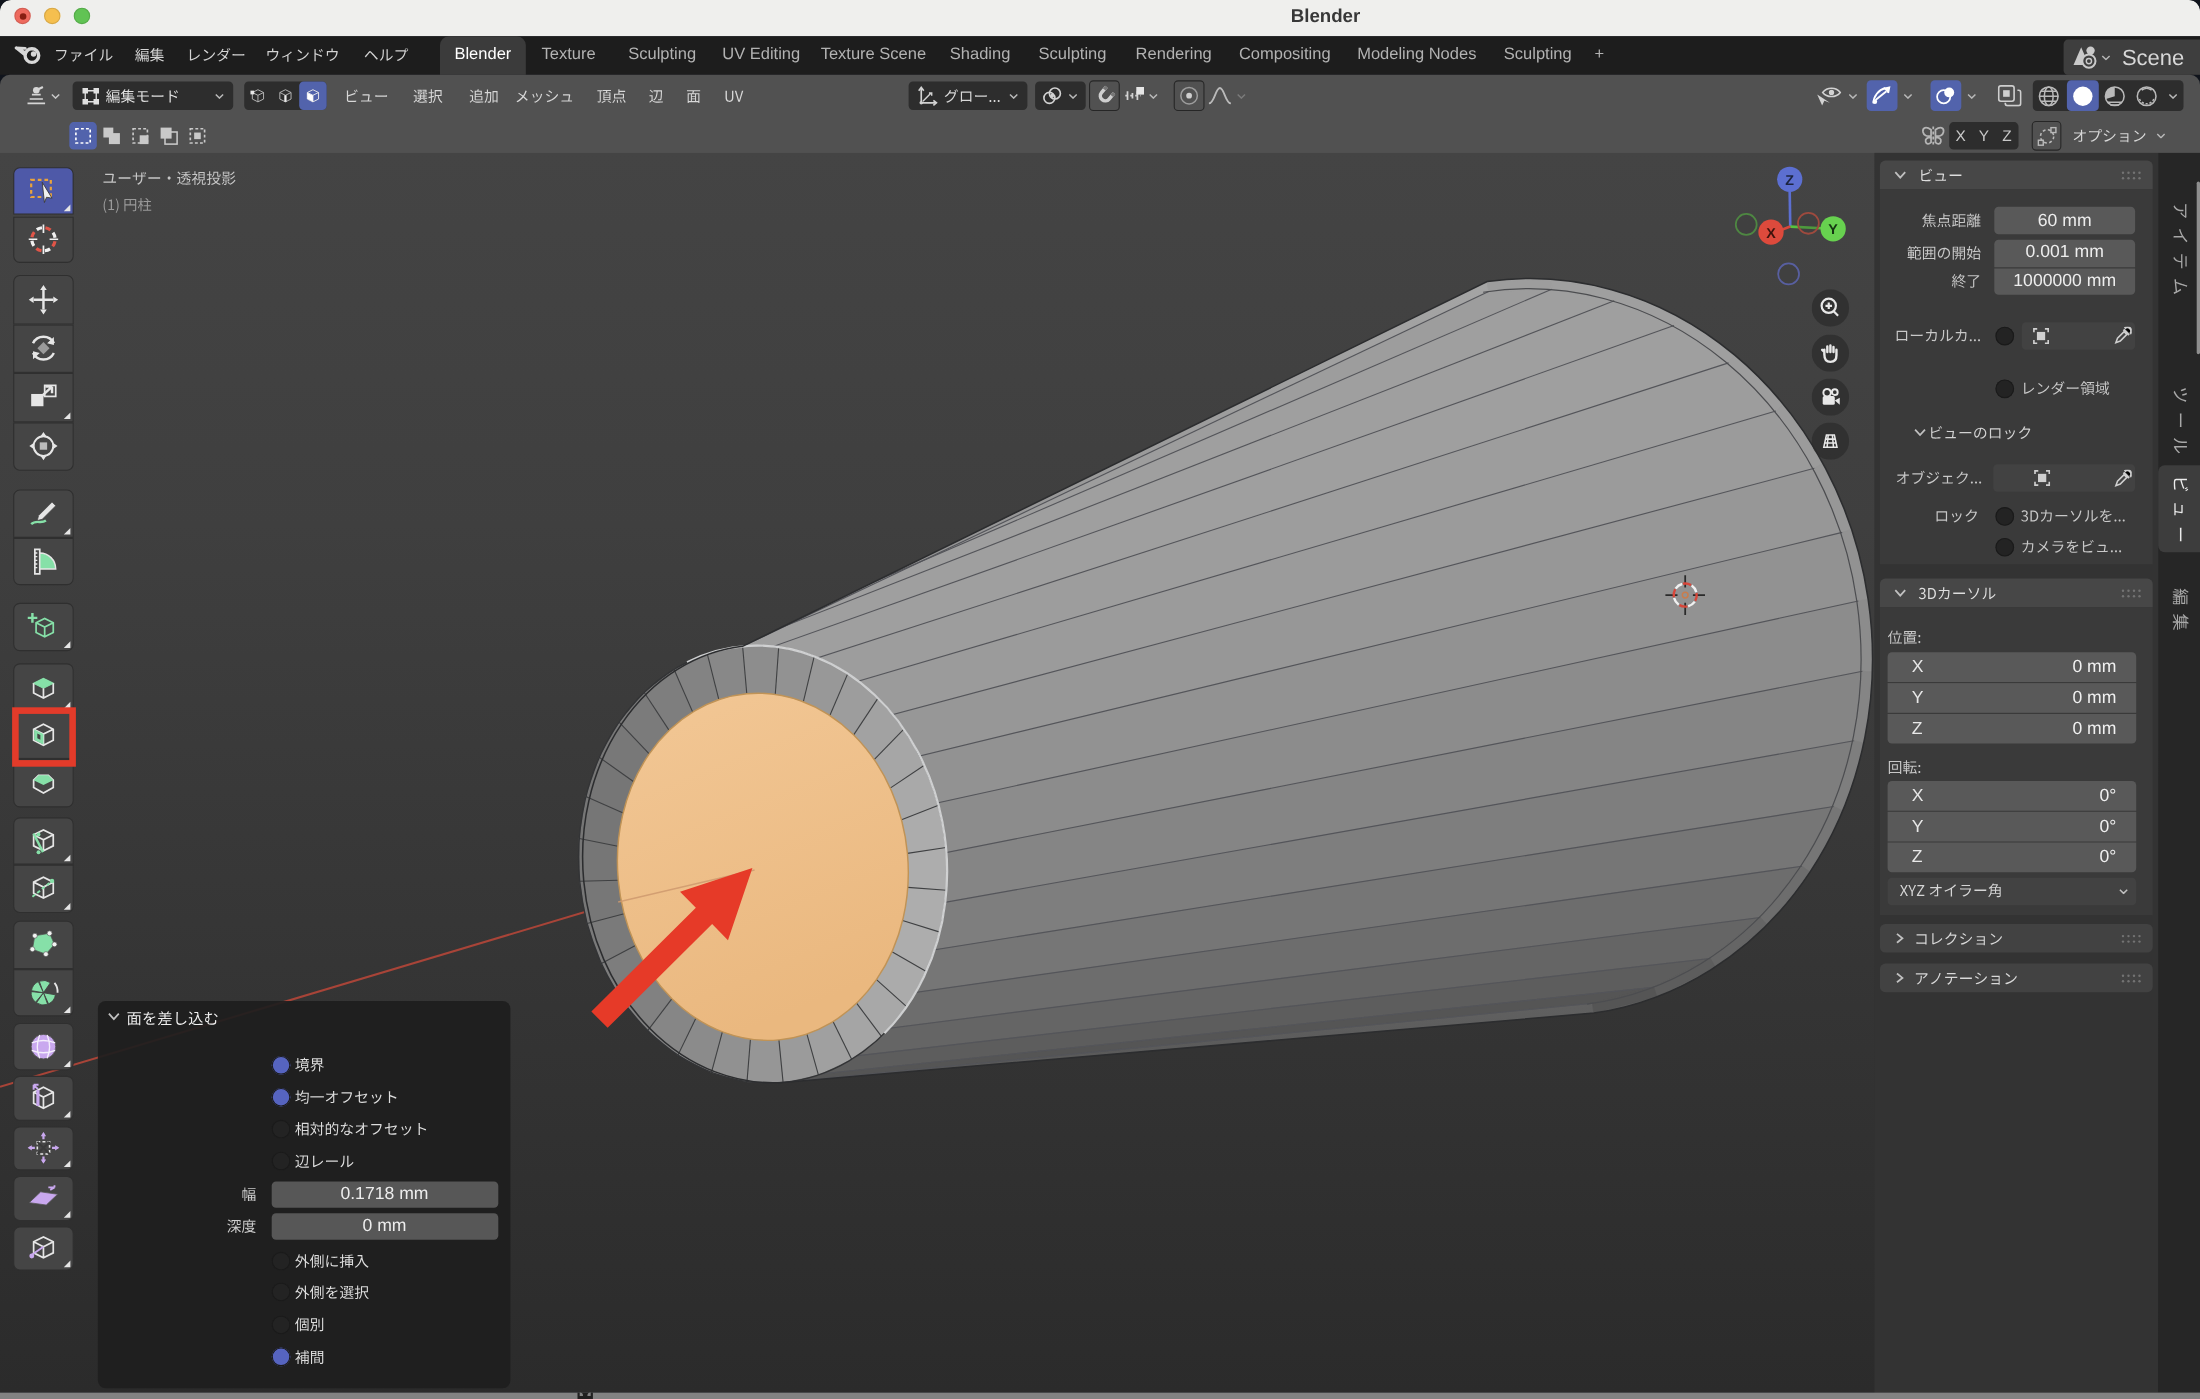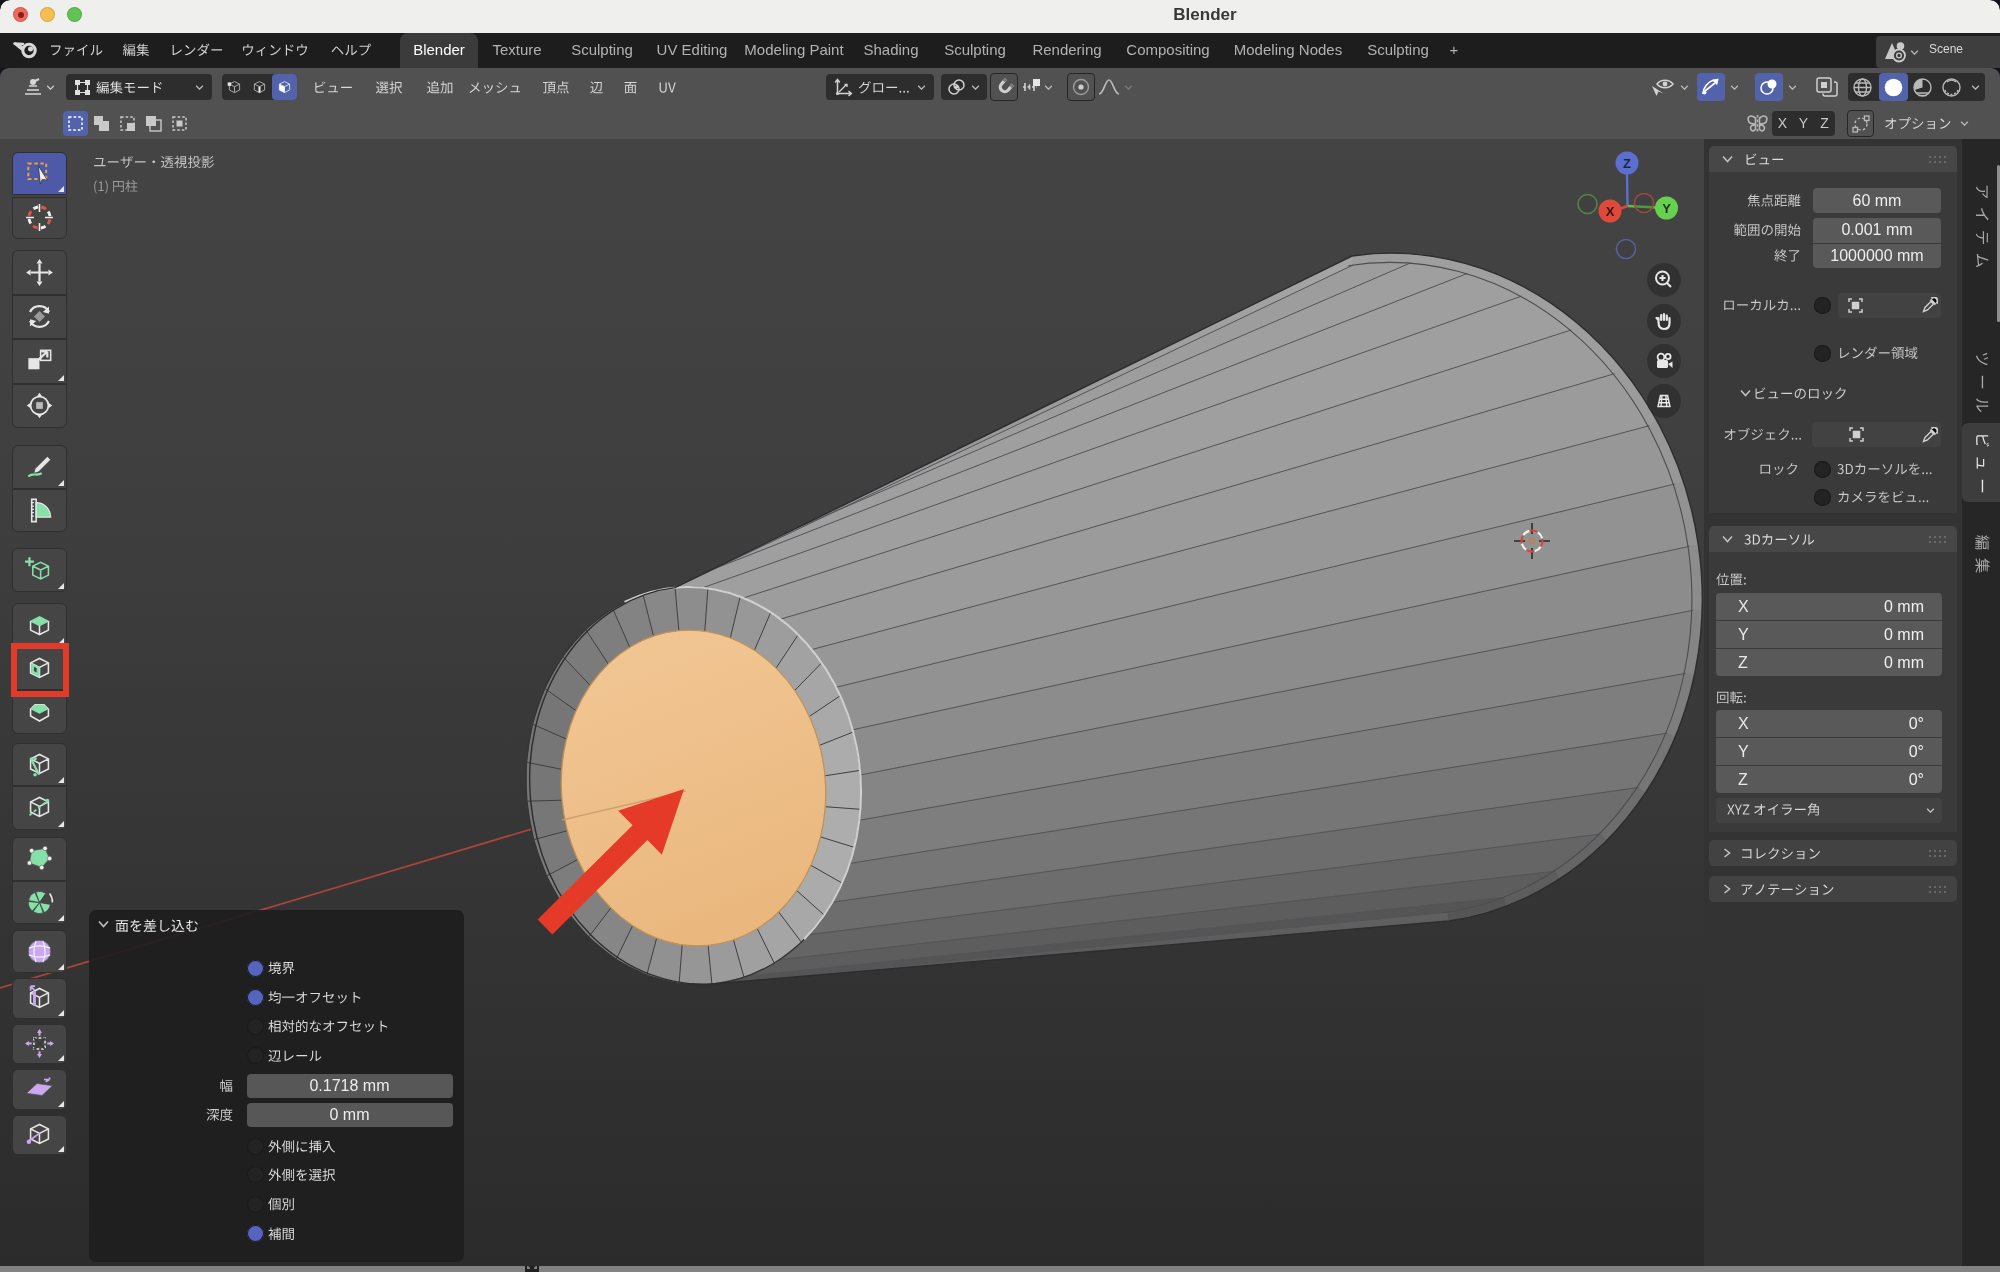--- a/index.html
+++ b/index.html
@@ -43,39 +43,39 @@
         <g stroke="#d8d8d8" fill="none">
           <circle cx="16" cy="11.5" r="6.2" stroke-width="3.1"></circle>
           <circle cx="17.5" cy="10" r="2.5" fill="#d8d8d8" stroke="none"></circle>
           <path d="M9.5 8.5 L1.5 4.5 L10 5 M2 4.7 L8.5 10" stroke-width="2.6" stroke-linecap="round" stroke-linejoin="round"></path>
         </g>
       </svg>
       <div class="wtab" style="left:399.9px;width:78.2px;background:#3b3b3b;color:#ffffff;border-radius:8px 8px 0 0;line-height:34px">Blender</div>
       <div class="wtab" style="left:469.7px;width:94.6px;line-height:34px">Texture</div>
       <div class="wtab" style="left:550.6px;width:102.8px;line-height:34px">Sculpting</div>
       <div class="wtab" style="left:636.5px;width:111px;line-height:34px">UV Editing</div>
-      <div class="wtab" style="left:726.2px;width:135.6px;line-height:34px">Modeling Paint</div>
+      <div class="wtab" style="left:726.2px;width:135.6px;line-height:34px">Texture Scene</div>
       <div class="wtab" style="left:847.8px;width:86.4px;line-height:34px">Shading</div>
       <div class="wtab" style="left:923.6px;width:102.8px;line-height:34px">Sculpting</div>
       <div class="wtab" style="left:1015.6px;width:102.8px;line-height:34px">Rendering</div>
       <div class="wtab" style="left:1108.4px;width:119.2px;line-height:34px">Compositing</div>
       <div class="wtab" style="left:1216.1px;width:143.8px;line-height:34px">Modeling Nodes</div>
       <div class="wtab" style="left:1346.6px;width:102.8px;line-height:34px">Sculpting</div>
       <div class="wtab" style="left:1435.4px;width:37.2px;line-height:34px">+</div>
       <div class="ab" style="left:1876px;top:3px;width:124px;height:32px;background:#3e3e3e;border-radius:4px 0 0 4px"></div>
       <svg class="ab" style="left:1884px;top:8px" width="26" height="24" viewBox="0 0 26 24">
         <path d="M1 18 L8 2 L15 18 Z" fill="#c9c9c9"></path>
         <circle cx="16.5" cy="5" r="3.8" fill="#c9c9c9"></circle>
         <circle cx="15" cy="14.5" r="6" fill="#3e3e3e" stroke="#c9c9c9" stroke-width="1.8"></circle>
         <circle cx="15" cy="14.5" r="2.4" fill="none" stroke="#c9c9c9" stroke-width="1.3"></circle>
       </svg>
       <svg class="ab" style="left:1909.5px;top:16.5px" width="9" height="5" viewBox="0 0 10 6">
         <path d="M1 1 L5 5 L9 1" fill="none" stroke="#b5b5b5" stroke-width="1.6"></path>
       </svg>
-      <div class="ab" style="left:1929px;top:9px;font-size:12px;color:#d8d8d8">Scene</div>
+      <div class="ab" style="left:1929px;top:9px;font-size:20px;color:#d8d8d8">Scene</div>
     </div>
     <div id="hdr">
       <svg class="ab" style="left:22px;top:9px" width="22" height="20" viewBox="0 0 22 20">
         <g stroke="#d6d6d6" fill="none" stroke-width="1.5">
           <path d="M3 17 L19 17 M5 13 L17 13 M7 9 L15 9"></path>
           <circle cx="11" cy="5" r="3" fill="#d6d6d6" stroke="none"></circle>
           <path d="M11 5 L17 2" stroke-width="2"></path>
         </g>
       </svg>
       <svg class="ab" style="left:45.5px;top:16.5px" width="9" height="5" viewBox="0 0 10 6">

